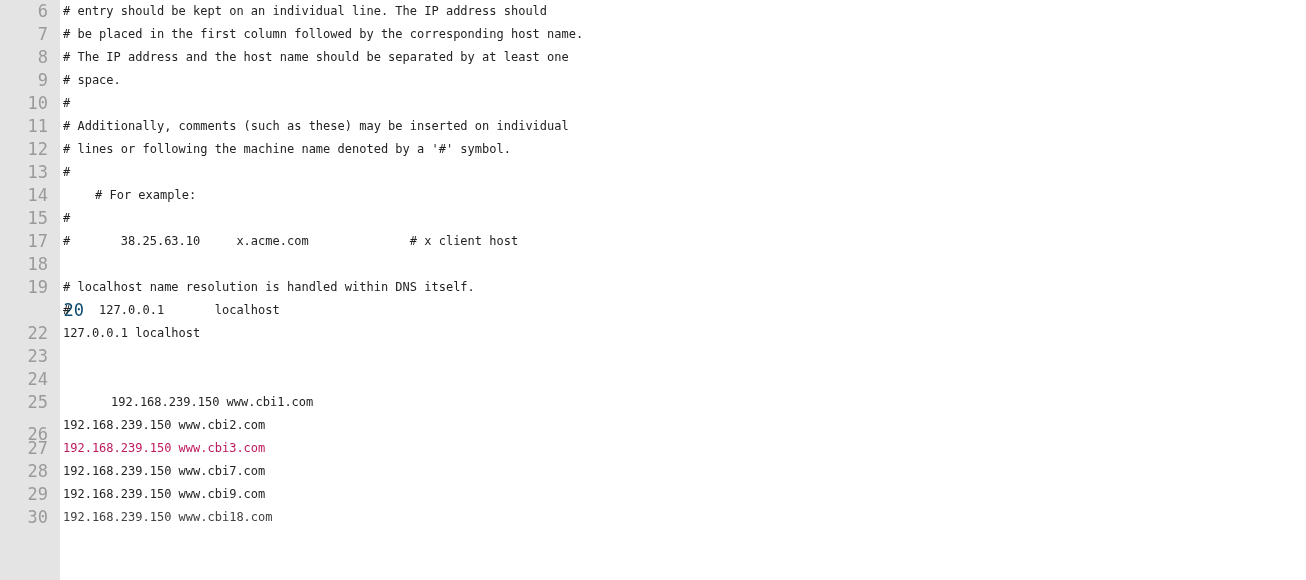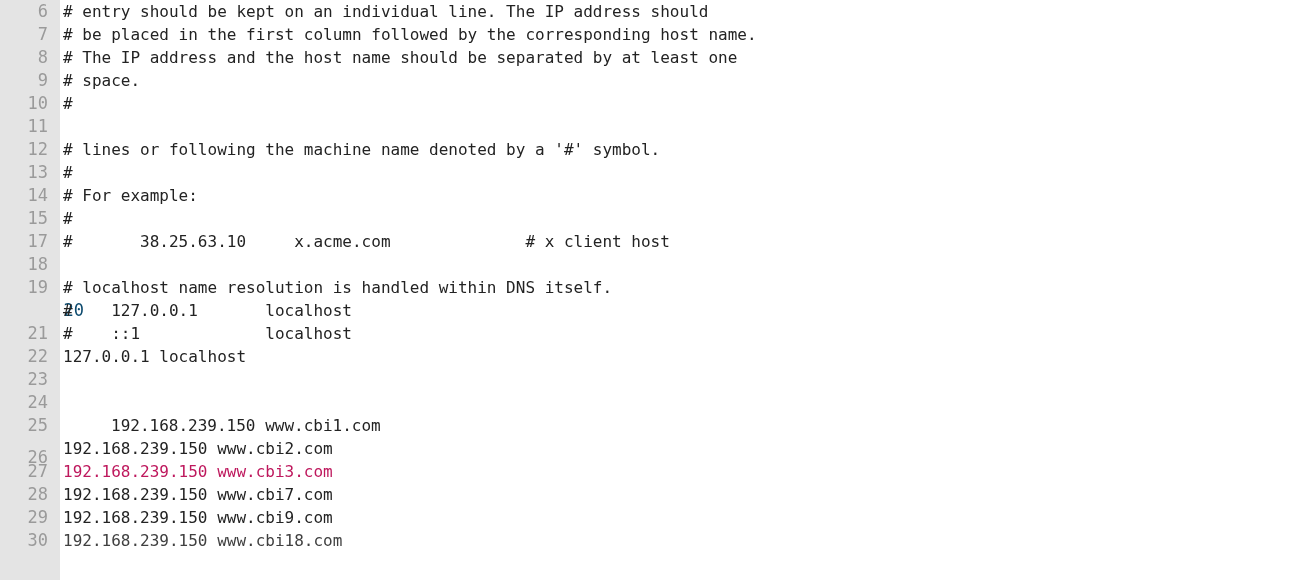--- a/index.html
+++ b/index.html
@@ -51,47 +51,46 @@
     font-size: 17px;
     line-height: 23px;
     letter-spacing: 0px;
     font-family: "DejaVu Sans Mono", "Liberation Mono", monospace;
   }
   .line-text {
     position: absolute;
     left: 63px;
     top: 0;
     color: #232323;
-    font-size: 16px;
+    font-size: 12px;
     line-height: 23px;
     white-space: pre;
     font-family: "DejaVu Sans Mono", "Liberation Mono", monospace;
   }
 </style>
 </head>
 <body>
 
 <div id="editor" style="background: rgb(255, 255, 255);">
   <div id="gutter-bg" style="background: rgb(228, 228, 228);"></div>
   <div id="code-area">
       <div class="code-line"><span class="line-number" style="color: rgb(154, 154, 154);">6</span><span class="line-text" style="color: rgb(35, 35, 35);"># entry should be kept on an individual line. The IP address should</span></div>
       <div class="code-line"><span class="line-number" style="color: rgb(154, 154, 154);">7</span><span class="line-text" style="color: rgb(35, 35, 35);"># be placed in the first column followed by the corresponding host name.</span></div>
       <div class="code-line"><span class="line-number" style="color: rgb(154, 154, 154);">8</span><span class="line-text" style="color: rgb(35, 35, 35);"># The IP address and the host name should be separated by at least one</span></div>
       <div class="code-line"><span class="line-number" style="color: rgb(154, 154, 154);">9</span><span class="line-text" style="color: rgb(35, 35, 35);"># space.</span></div>
       <div class="code-line"><span class="line-number" style="color: rgb(154, 154, 154);">10</span><span class="line-text" style="color: rgb(35, 35, 35);">#</span></div>
-      <div class="code-line"><span class="line-number" style="color: rgb(154, 154, 154);">11</span></div>
+      <div class="code-line"><span class="line-number" style="color: rgb(154, 154, 154);">11</span><span class="line-text" style="color: rgb(35, 35, 35);"># Additionally, comments (such as these) may be inserted on individual</span></div>
       <div class="code-line"><span class="line-number" style="color: rgb(154, 154, 154);">12</span><span class="line-text" style="color: rgb(35, 35, 35);"># lines or following the machine name denoted by a '#' symbol.</span></div>
       <div class="code-line"><span class="line-number" style="color: rgb(154, 154, 154);">13</span><span class="line-text" style="color: rgb(35, 35, 35);">#</span></div>
-      <div class="code-line"><span class="line-number" style="color: rgb(154, 154, 154);">14</span><span class="line-text" style="color: rgb(35, 35, 35);"># For example:</span></div>
+      <div class="code-line"><span class="line-number" style="color: rgb(154, 154, 154);">14</span><span class="line-text" style="color: rgb(35, 35, 35); margin-left: 32px;"># For example:</span></div>
       <div class="code-line"><span class="line-number" style="color: rgb(154, 154, 154);">15</span><span class="line-text" style="color: rgb(35, 35, 35);">#</span></div>
       <div class="code-line"><span class="line-number" style="color: rgb(154, 154, 154);">17</span><span class="line-text" style="color: rgb(35, 35, 35);">#       38.25.63.10     x.acme.com              # x client host</span></div>
       <div class="code-line"><span class="line-number" style="color: rgb(154, 154, 154);">18</span><span class="line-text" style="color: rgb(35, 35, 35);"></span></div>
       <div class="code-line"><span class="line-number" style="color: rgb(154, 154, 154);">19</span><span class="line-text" style="color: rgb(35, 35, 35);"># localhost name resolution is handled within DNS itself.</span></div>
       <div class="code-line"><span class="line-number" style="color: #0c4a6e; padding-left: 36px;">20</span><span class="line-text" style="color: rgb(35, 35, 35);">#    127.0.0.1       localhost</span></div>
-      <div class="code-line"><span class="line-number" style="color: rgb(154, 154, 154);">21</span><span class="line-text" style="color: rgb(35, 35, 35);">#    ::1             localhost</span></div>
       <div class="code-line"><span class="line-number" style="color: rgb(154, 154, 154);">22</span><span class="line-text" style="color: rgb(35, 35, 35);">127.0.0.1 localhost</span></div>
       <div class="code-line"><span class="line-number" style="color: rgb(154, 154, 154);">23</span><span class="line-text" style="color: rgb(35, 35, 35);"></span></div>
       <div class="code-line"><span class="line-number" style="color: rgb(154, 154, 154);">24</span><span class="line-text" style="color: rgb(35, 35, 35);"></span></div>
       <div class="code-line"><span class="line-number" style="color: rgb(154, 154, 154);">25</span><span class="line-text" style="color: rgb(35, 35, 35); margin-left: 48px;">192.168.239.150 www.cbi1.com</span></div>
       <div class="code-line"><span class="line-number" style="color: rgb(154, 154, 154); margin-top: 9px;">26</span><span class="line-text" style="color: rgb(35, 35, 35);">192.168.239.150 www.cbi2.com</span></div>
       <div class="code-line"><span class="line-number" style="color: rgb(154, 154, 154);">27</span><span class="line-text" style="color: #be185d;">192.168.239.150 www.cbi3.com</span></div>
       <div class="code-line"><span class="line-number" style="color: rgb(154, 154, 154);">28</span><span class="line-text" style="color: rgb(35, 35, 35);">192.168.239.150 www.cbi7.com</span></div>
       <div class="code-line"><span class="line-number" style="color: rgb(154, 154, 154);">29</span><span class="line-text" style="color: rgb(35, 35, 35);">192.168.239.150 www.cbi9.com</span></div>
       <div class="code-line"><span class="line-number" style="color: rgb(154, 154, 154);">30</span><span class="line-text" style="color: #404040;">192.168.239.150 www.cbi18.com</span></div>
     </div>

